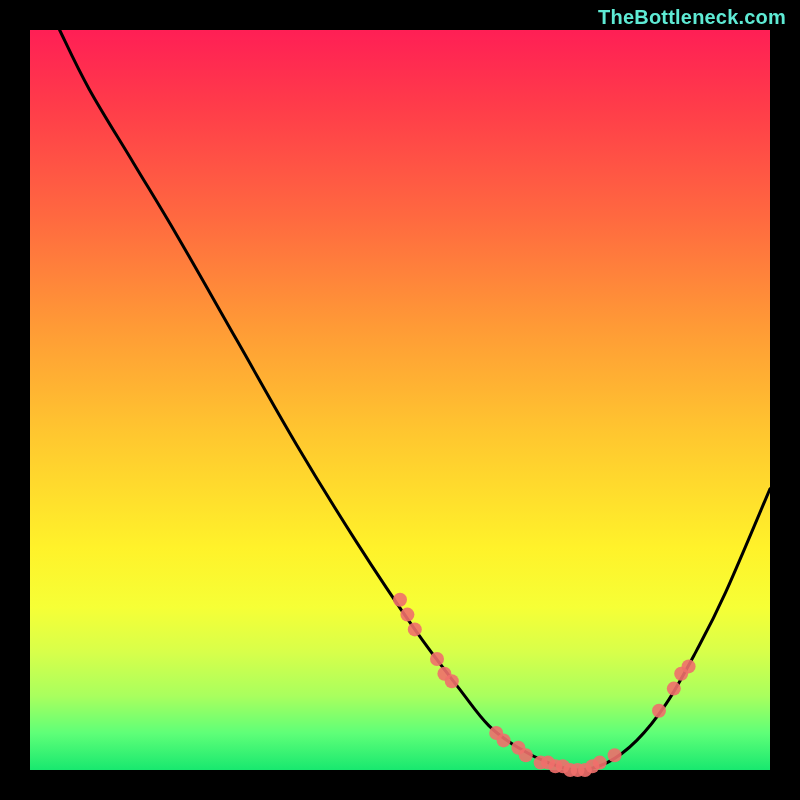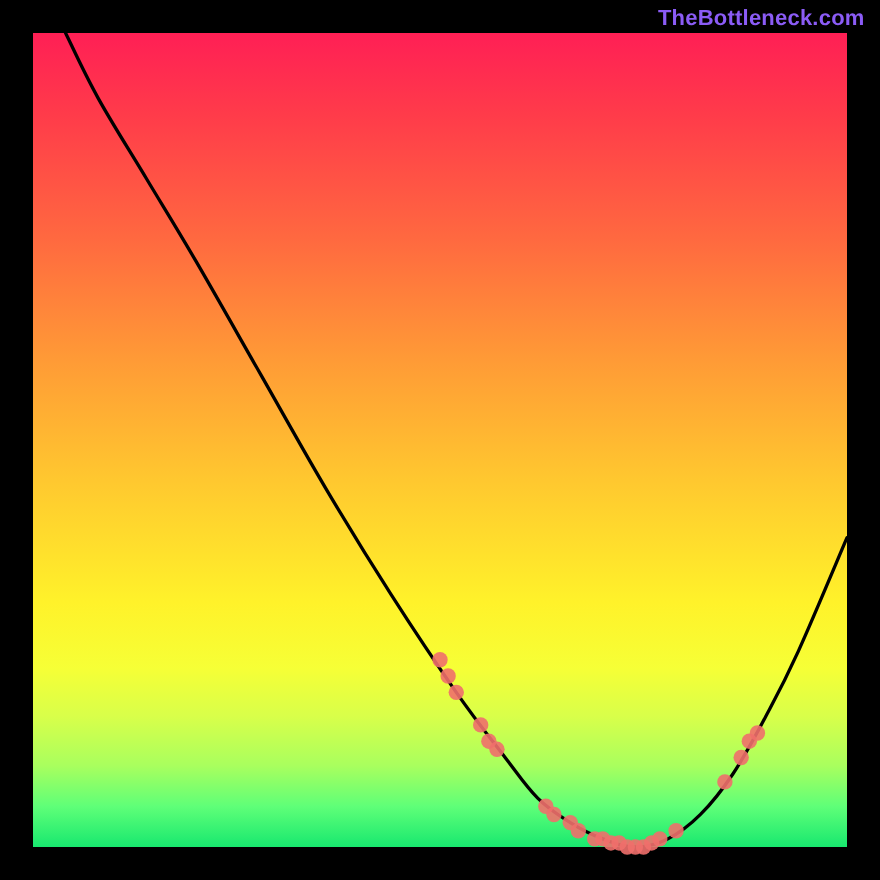--- a/index.html
+++ b/index.html
@@ -37,21 +37,21 @@
       #d8ff4a 84%,
       #a9ff5e 90%,
       #5fff78 95%,
       #18e86f 100%
     );
   }
   .watermark {
     position: absolute;
     top: 6px;
     right: 14px;
-    color: #8b5cf6;
+    color: #5eead4;
     font-size: 20px;
     font-weight: 600;
     letter-spacing: 0.2px;
     user-select: none;
   }
   svg.curve {
     position: absolute;
     left: 0;
     top: 0;
     width: 740px;

